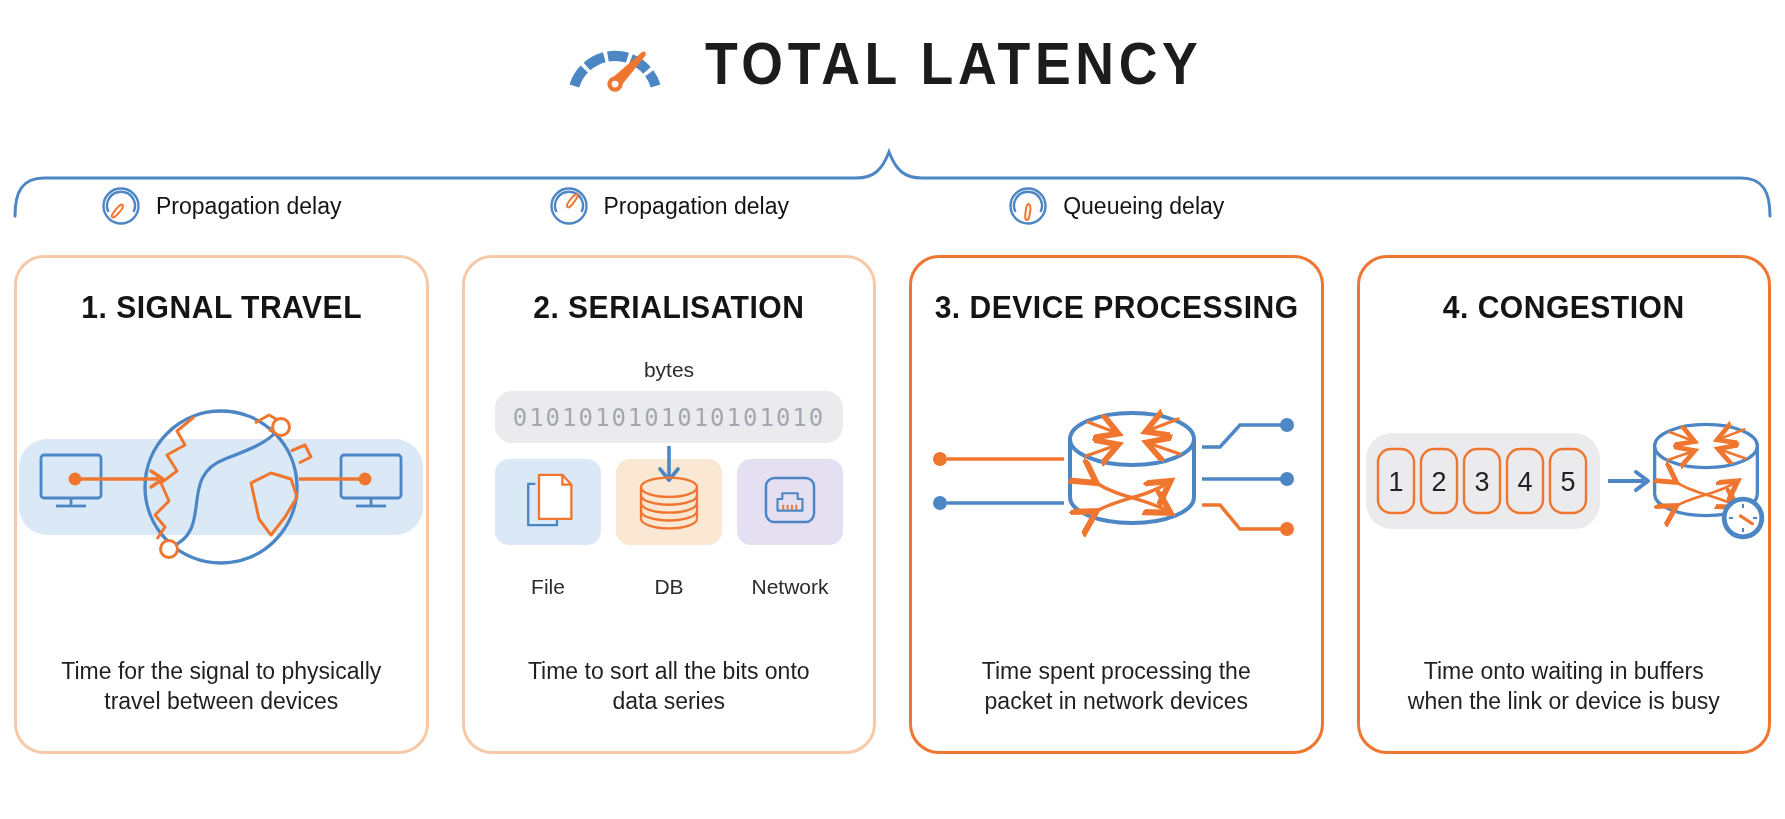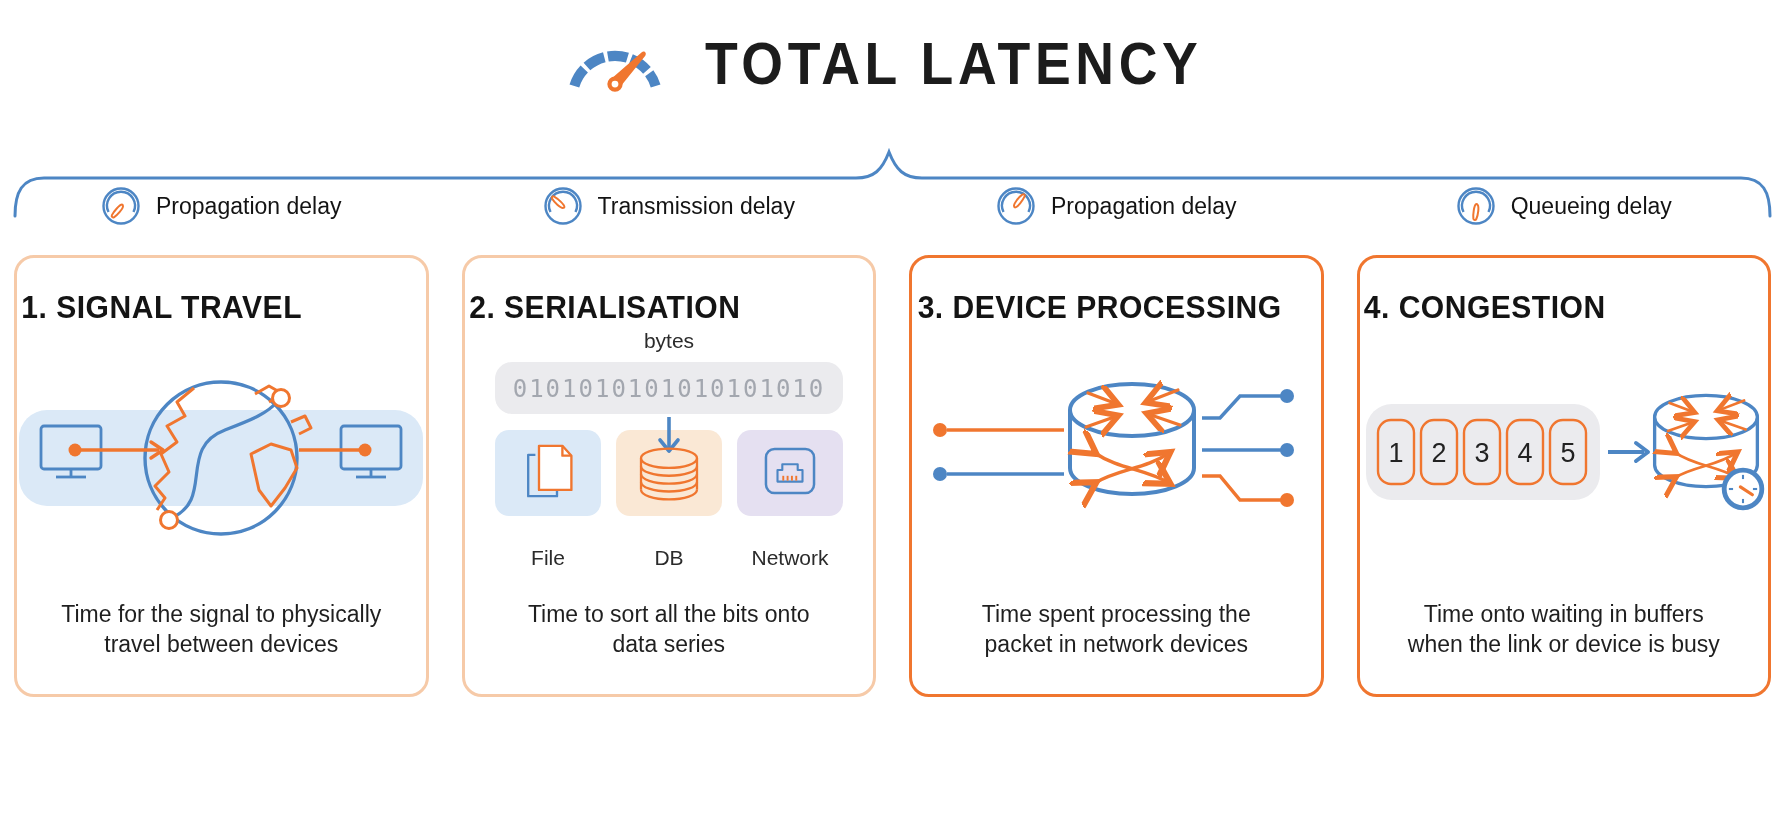--- a/index.html
+++ b/index.html
@@ -14,21 +14,21 @@
   .header{position:absolute;top:30px;left:0;right:0;display:flex;justify-content:center;align-items:flex-start;gap:26px}
   .page-title{font-size:57px;font-weight:700;letter-spacing:5px;color:#1c1c1c;transform:scale(.94,1.04);transform-origin:center}
 
   .brace-wrap{position:absolute;top:140px;left:0;width:1785px;height:85px}
 
   .delays{position:absolute;top:180px;left:14px;right:14px;display:grid;grid-template-columns:repeat(4,1fr);gap:33px}
   .delay{display:flex;align-items:center;justify-content:center;gap:15px;height:52px}
   .delay-label{font-size:23px;color:#131313}
 
   .cards{position:absolute;top:255px;left:14px;right:14px;display:grid;grid-template-columns:repeat(4,1fr);gap:33px}
-  .card{height:442px;background:#fff;border-radius:20px;border:3px solid var(--peach-border);display:flex;flex-direction:column;align-items:flex-start}
+  .card{height:499px;background:#fff;border-radius:30px;border:3px solid var(--peach-border);display:flex;flex-direction:column;align-items:center}
   .card.strong{border-color:var(--orange)}
   .card-title{margin-top:32px;font-size:31px;font-weight:700;letter-spacing:.5px;color:#141414;transform:scale(.97,1.03)}
   .card-art{flex:1;width:100%;display:flex;align-items:center;justify-content:center;overflow:visible}
   .card-art svg{display:block}
   .card-desc{margin:8px auto 34px;font-size:23px;line-height:1.33;text-align:center;max-width:330px;color:#1f1f1f;min-height:61px}
 
   
   .s-blue{stroke:var(--blue)} .s-orange{stroke:var(--orange)}
   .f-blue{fill:var(--blue)} .f-orange{fill:var(--orange)}
   .f-none{fill:none} .f-white{fill:#fff}
@@ -142,29 +142,20 @@
         <use href="#sym-gauge-ring"></use>
           <g transform="rotate(183 20 20)">
             <use href="#sym-needle"></use>
           </g>
       </svg>
       <span class="delay-label">Propagation delay</span>
     </div>
     <div class="delay">
       <svg width="40" height="40" viewBox="0 0 40 40">
         <use href="#sym-gauge-ring"></use>
-          <g transform="rotate(-85 20 20)">
-            <use href="#sym-needle"></use>
-          </g>
-      </svg>
-      <span class="delay-label">Transmission delay</span>
-    </div>
-    <div class="delay">
-      <svg width="40" height="40" viewBox="0 0 40 40">
-        <use href="#sym-gauge-ring"></use>
           <use href="#sym-needle"></use>
       </svg>
       <span class="delay-label">Propagation delay</span>
     </div>
     <div class="delay">
       <svg width="40" height="40" viewBox="0 0 40 40">
         <use href="#sym-gauge-ring"></use>
           <g transform="rotate(150 20 20)">
             <use href="#sym-needle"></use>
           </g>

